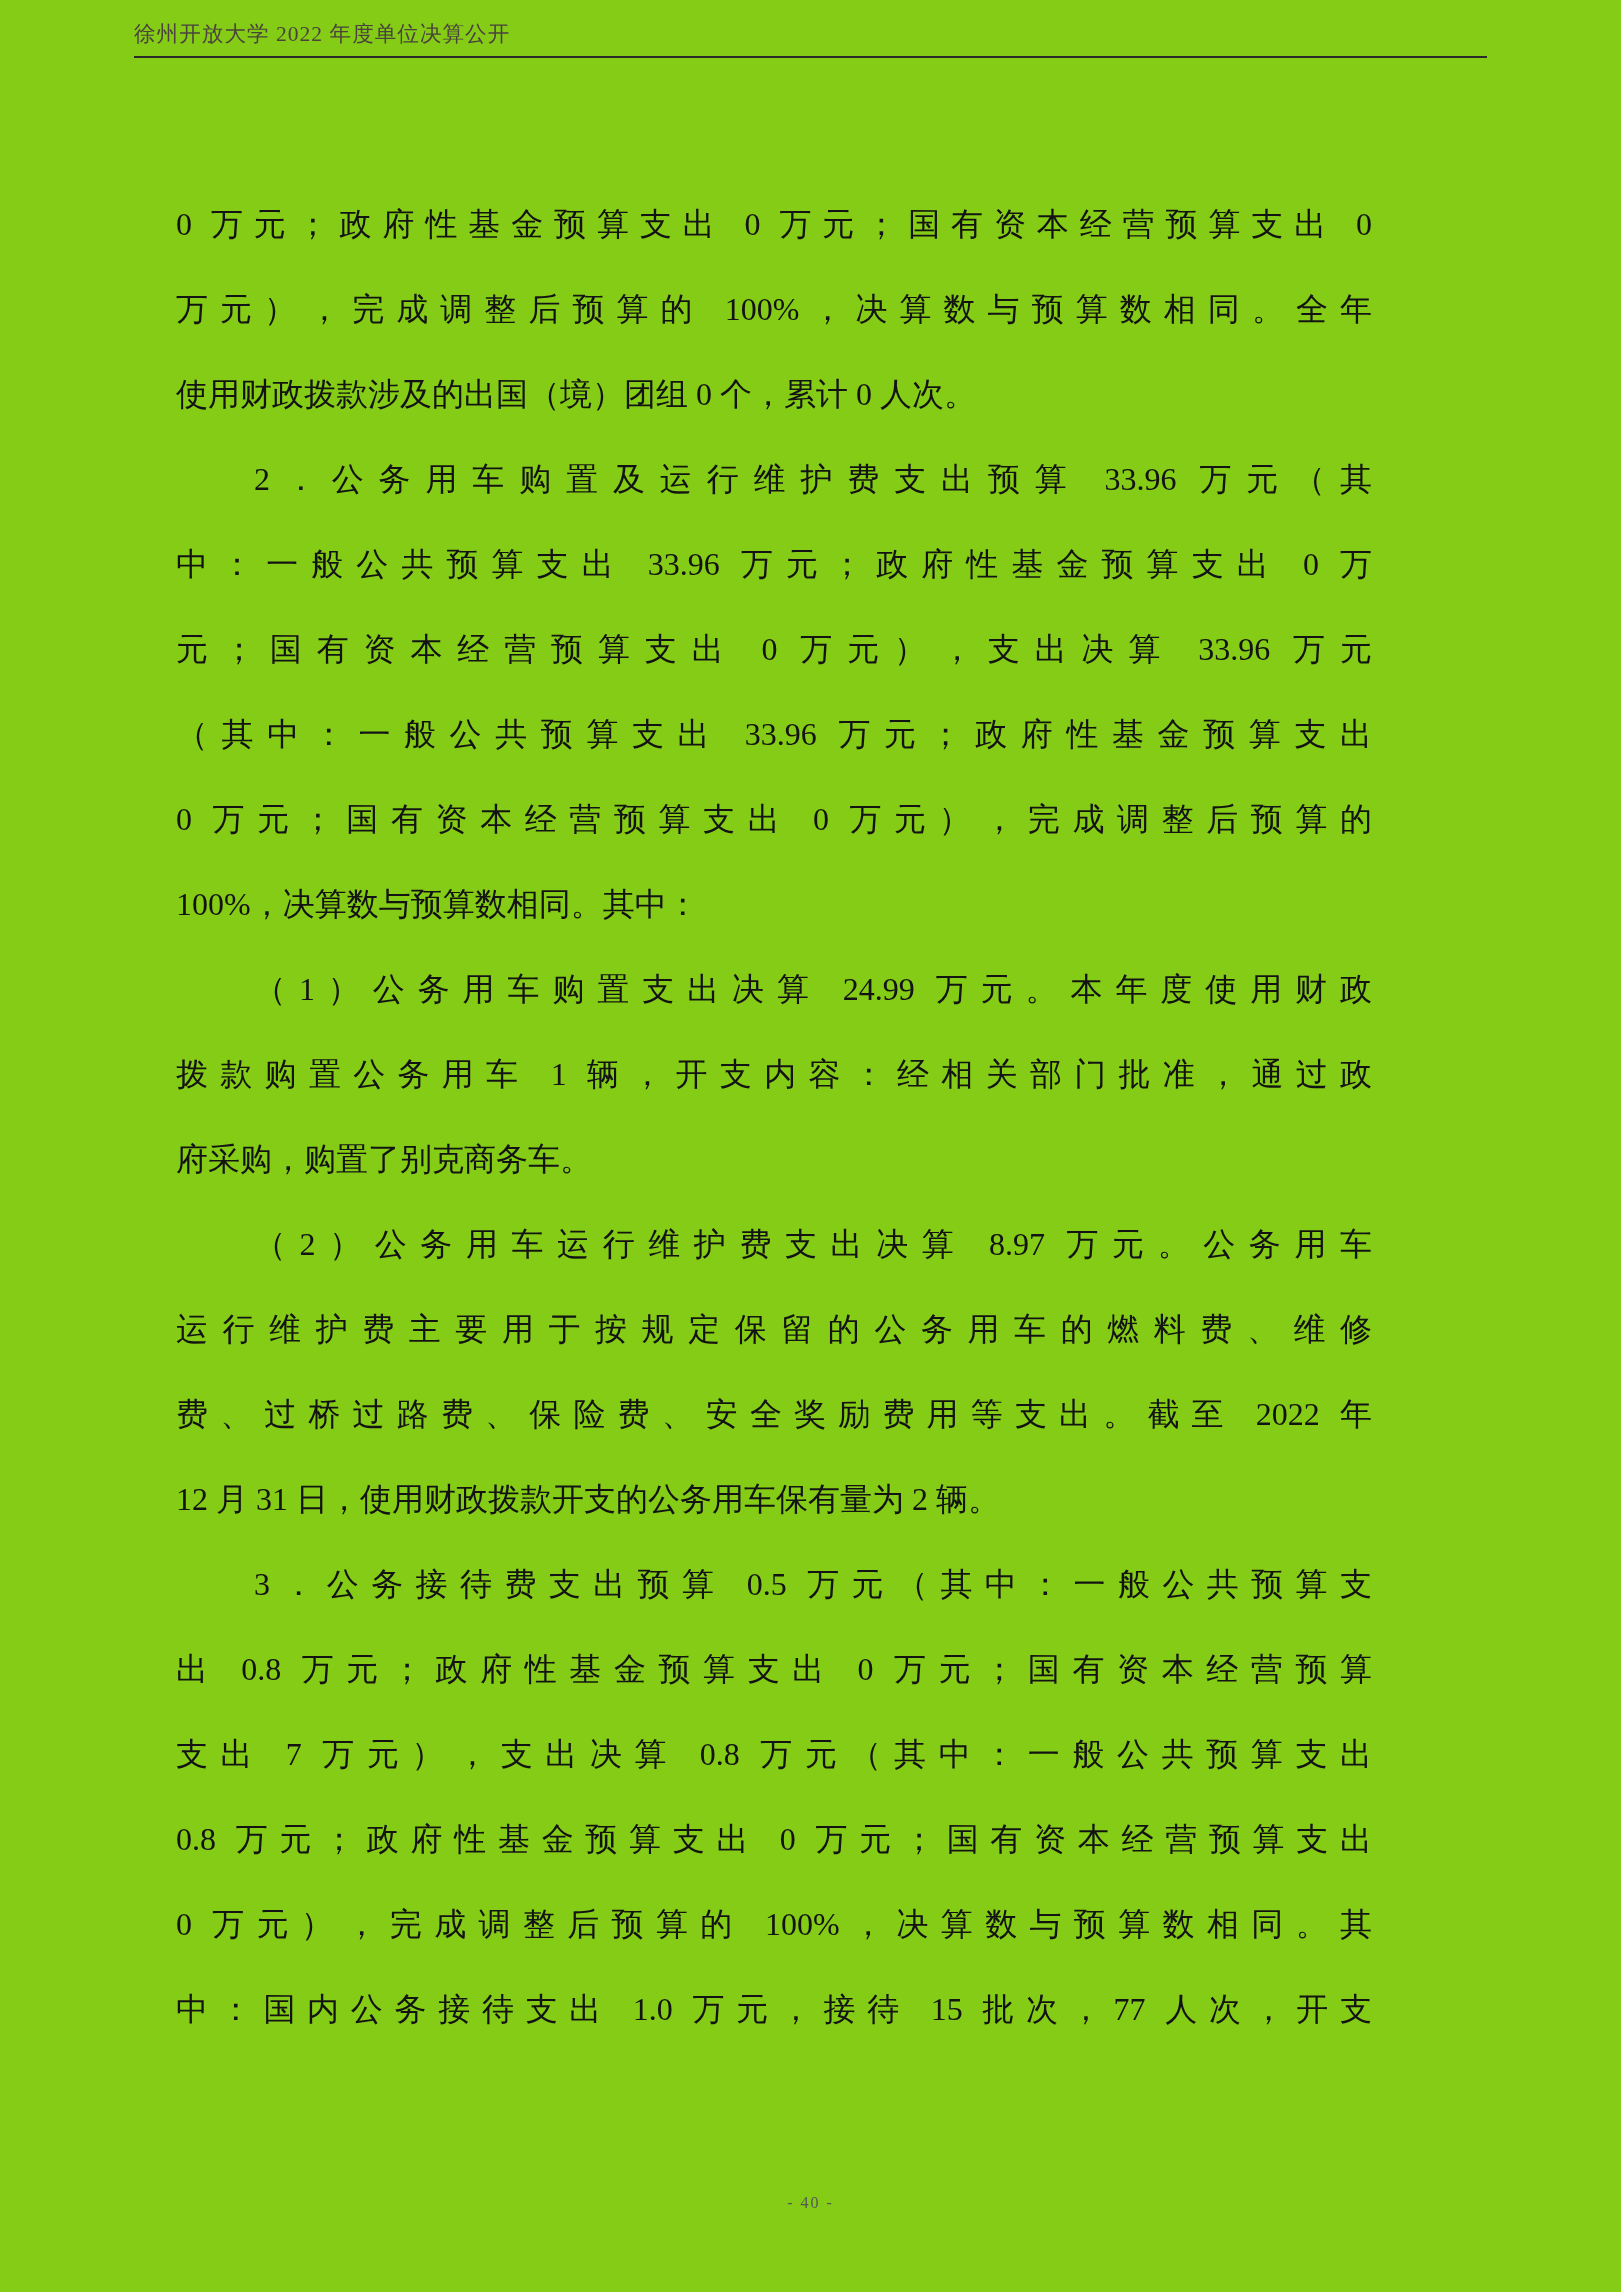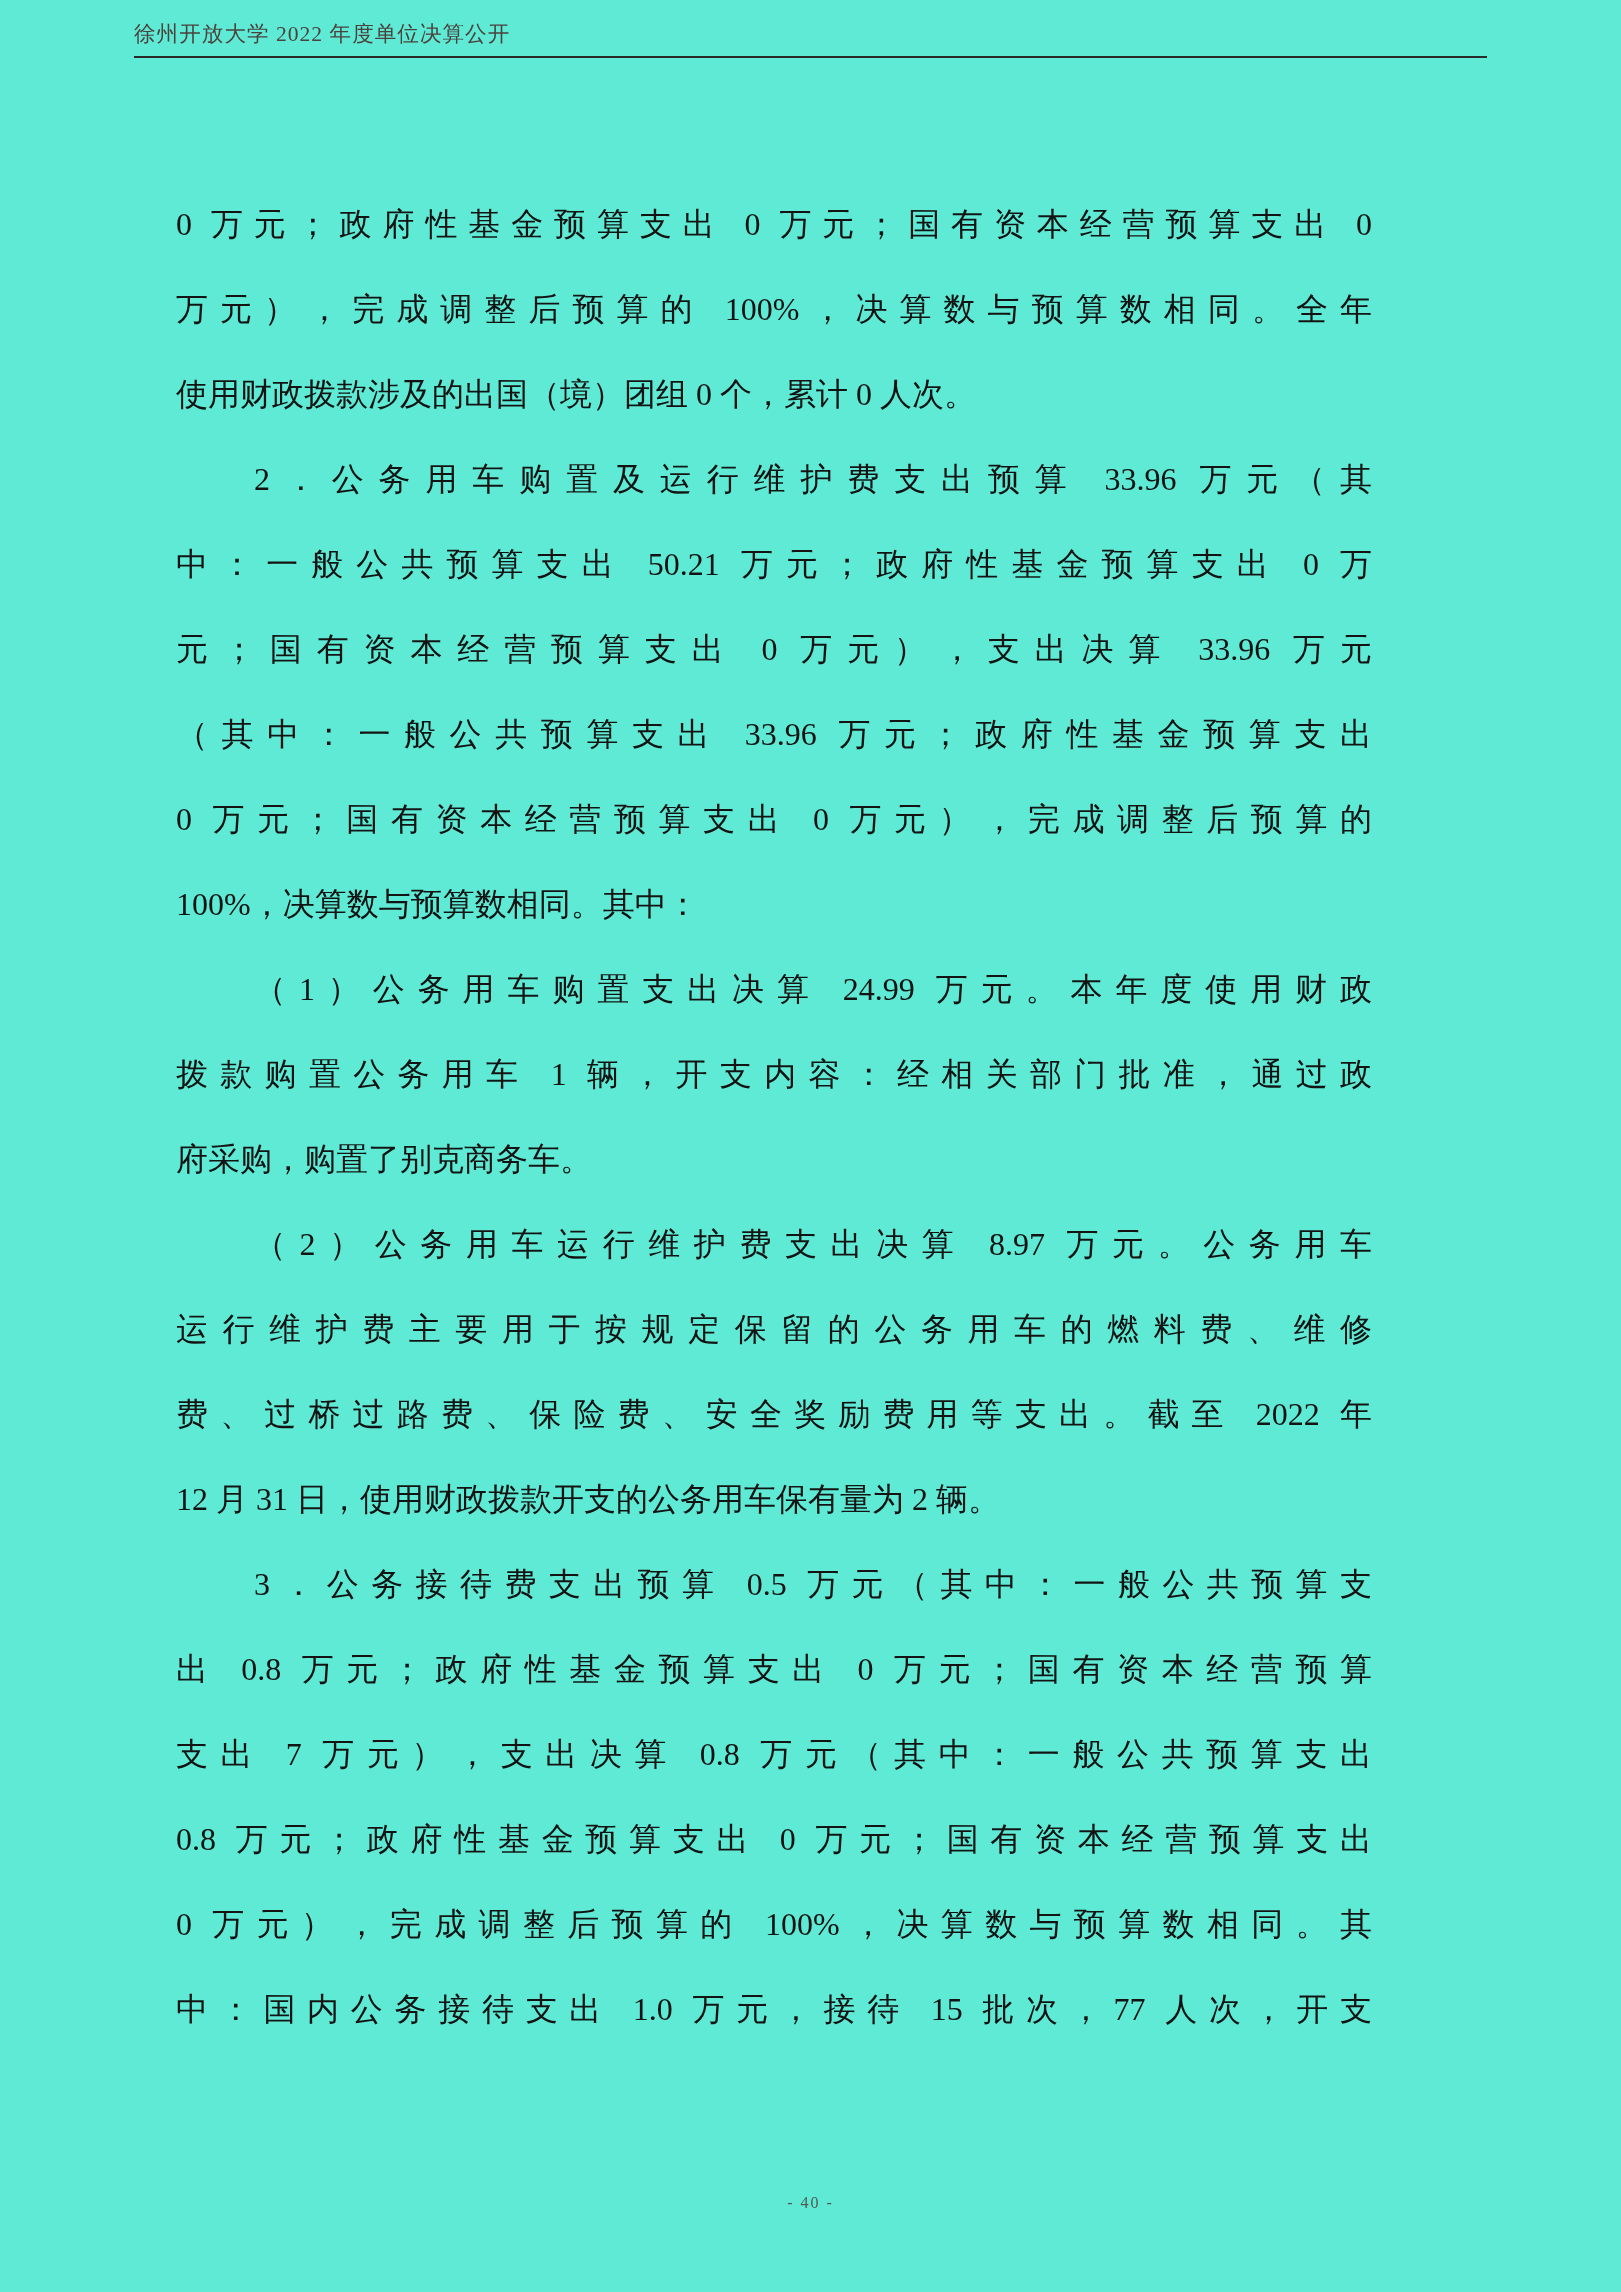--- a/index.html
+++ b/index.html
@@ -8,21 +8,21 @@
     width: 1621px;
     height: 2293px;
     position: relative;
     font-family: "Liberation Serif", "DejaVu Serif", serif;
     color: #111111;
     overflow: hidden;
   }
   .page {
     position: absolute;
     inset: 0;
-    background: #5eead4;
+    background: #84cc16;
   }
   .page-header {
     position: absolute;
     top: 21.6px;
     left: 134px;
     right: 134px;
   }
   .header-title {
     font-size: 21.6px;
     line-height: 25.5px;
@@ -76,21 +76,21 @@
   <div class="page-header">
     <div class="header-title">徐州开放大学 2022 年度单位决算公开</div>
     <div class="header-rule"></div>
   </div>
 
   <div class="document-body">
       <div class="line just">0 万元；政府性基金预算支出 0 万元；国有资本经营预算支出 0</div>
       <div class="line just">万元），完成调整后预算的 100%，决算数与预算数相同。全年</div>
       <div class="line">使用财政拨款涉及的出国（境）团组 0 个，累计 0 人次。</div>
       <div class="line just indent">2．公务用车购置及运行维护费支出预算 33.96 万元（其</div>
-      <div class="line just">中：一般公共预算支出 50.21 万元；政府性基金预算支出 0 万</div>
+      <div class="line just">中：一般公共预算支出 33.96 万元；政府性基金预算支出 0 万</div>
       <div class="line just">元；国有资本经营预算支出 0 万元），支出决算 33.96 万元</div>
       <div class="line just">（其中：一般公共预算支出 33.96 万元；政府性基金预算支出</div>
       <div class="line just">0 万元；国有资本经营预算支出 0 万元），完成调整后预算的</div>
       <div class="line">100%，决算数与预算数相同。其中：</div>
       <div class="line just indent">（1）公务用车购置支出决算 24.99 万元。本年度使用财政</div>
       <div class="line just">拨款购置公务用车 1 辆，开支内容：经相关部门批准，通过政</div>
       <div class="line">府采购，购置了别克商务车。</div>
       <div class="line just indent">（2）公务用车运行维护费支出决算 8.97 万元。公务用车</div>
       <div class="line just">运行维护费主要用于按规定保留的公务用车的燃料费、维修</div>
       <div class="line just">费、过桥过路费、保险费、安全奖励费用等支出。截至 2022 年</div>

